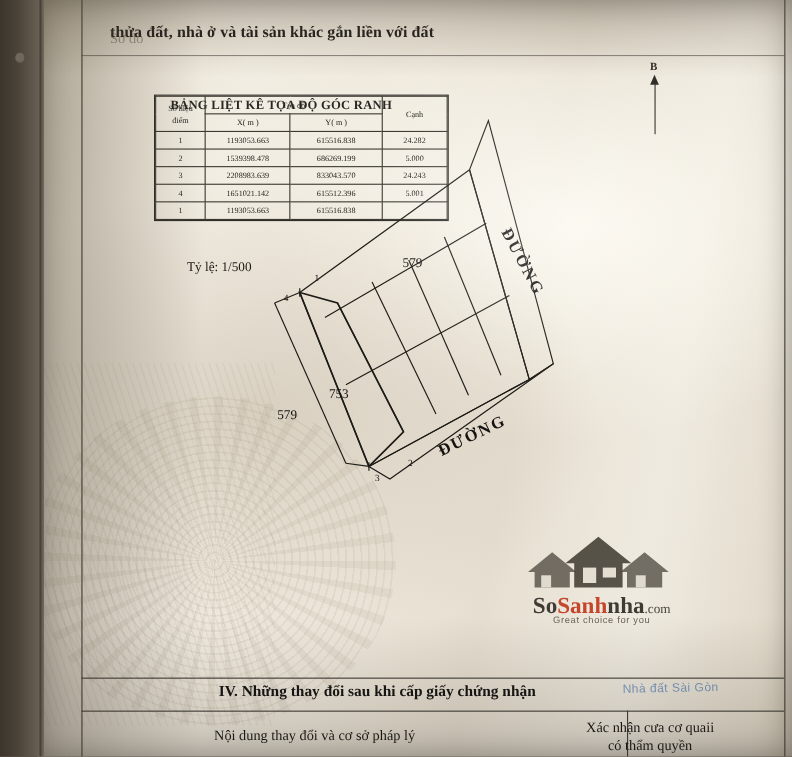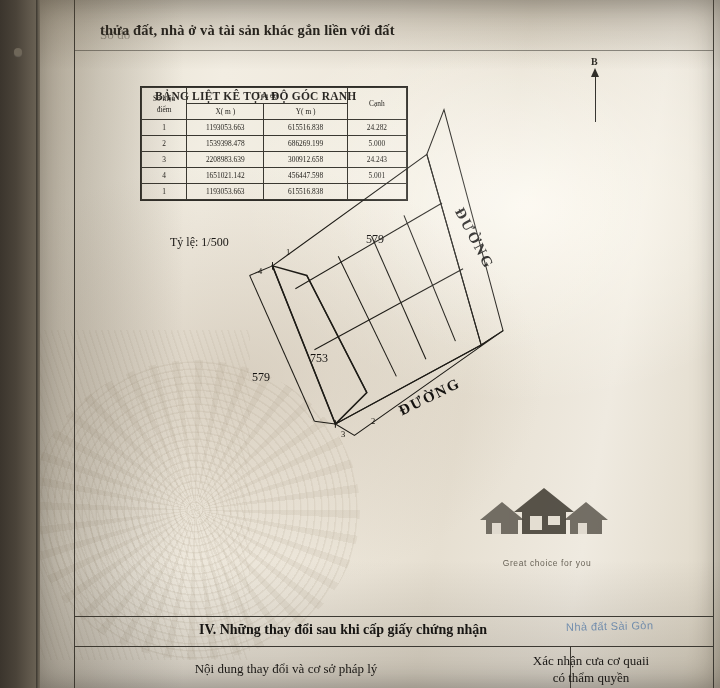--- a/index.html
+++ b/index.html
@@ -215,27 +215,27 @@
       </tr>
       <tr>
         <td>2</td>
         <td>1539398.478</td>
         <td>686269.199</td>
         <td>5.000</td>
       </tr>
       <tr>
         <td>3</td>
         <td>2208983.639</td>
-        <td>300912.658</td>
+        <td>833043.570</td>
         <td>24.243</td>
       </tr>
       <tr>
         <td>4</td>
         <td>1651021.142</td>
-        <td>456447.598</td>
+        <td>615512.396</td>
         <td>5.001</td>
       </tr>
       <tr>
         <td>1</td>
         <td>1193053.663</td>
         <td>615516.838</td>
         <td></td>
       </tr>
     </tbody>
       </table>
@@ -268,21 +268,21 @@
       <path d="M 286 258 L 286 266"></path>
       <path d="M 352 424 L 352 432"></path>
     </g>
   </svg>
 
   <div class="pt-num" style="left:286px;top:247px;">1</div>
   <div class="pt-num" style="left:371px;top:416px;">2</div>
   <div class="pt-num" style="left:341px;top:429px;">3</div>
   <div class="pt-num" style="left:258px;top:266px;">4</div>
 
-  <div class="map-label" style="left:310px;top:351px;">753</div>
+  <div class="map-label" style="left:299px;top:351px;">753</div>
   <div class="map-label" style="left:252px;top:370px;">579</div>
   <div class="map-label" style="left:366px;top:232px;">579</div>
   <div class="road-label" id="road-right">ĐƯỜNG</div>
   <div class="road-label" id="road-bottom">ĐƯỜNG</div>
 
   <div id="logo">
     <svg width="190" height="58" viewBox="0 0 190 58">
       <g fill="#4a453c" opacity="0.92">
         <path d="M62 30 L92 6 L122 30 L114 30 L114 52 L70 52 L70 30 Z"></path>
       </g>
@@ -292,20 +292,23 @@
       </g>
       <g fill="#4a453c" opacity="0.75">
         <path d="M28 38 L50 20 L72 38 L66 38 L66 52 L34 52 L34 38 Z"></path>
         <path d="M112 38 L134 20 L156 38 L150 38 L150 52 L118 52 L118 38 Z"></path>
       </g>
       <g fill="#ece6da" opacity="0.9">
         <rect x="40" y="41" width="9" height="11"></rect>
         <rect x="126" y="41" width="9" height="11"></rect>
       </g>
     </svg>
+    <div id="logo-text">
+      <span>So</span><span class="accent">Sanh</span><span>nha</span><span class="com">.com</span>
+    </div>
     <div id="logo-tag">Great choice for you</div>
   </div>
 
   <div id="sec4-title">IV. Những thay đổi sau khi cấp giấy chứng nhận</div>
   <div id="sec4-stamp">Nhà đất Sài Gòn</div>
   <div class="cell-title" id="cell-left-title">Nội dung thay đổi và cơ sở pháp lý</div>
   <div class="cell-title" id="cell-right-title">
     <div>Xác nhận cưa cơ quaii</div>
     <div>có thẩm quyền</div>
   </div>

